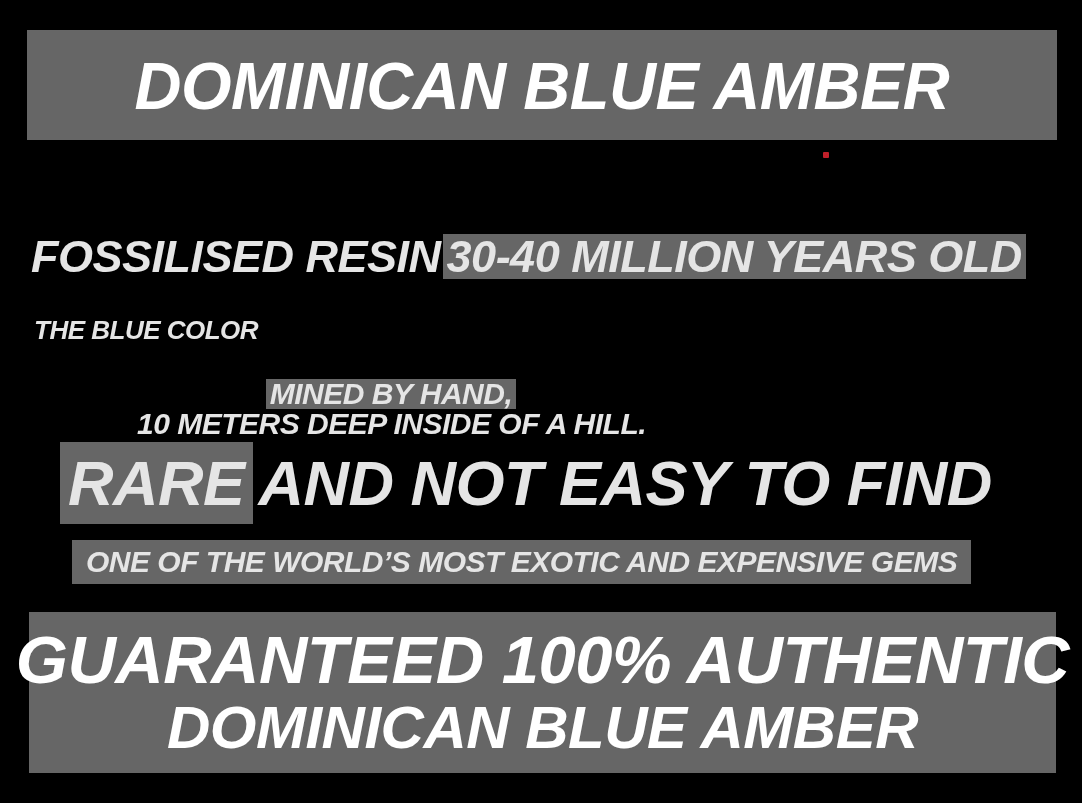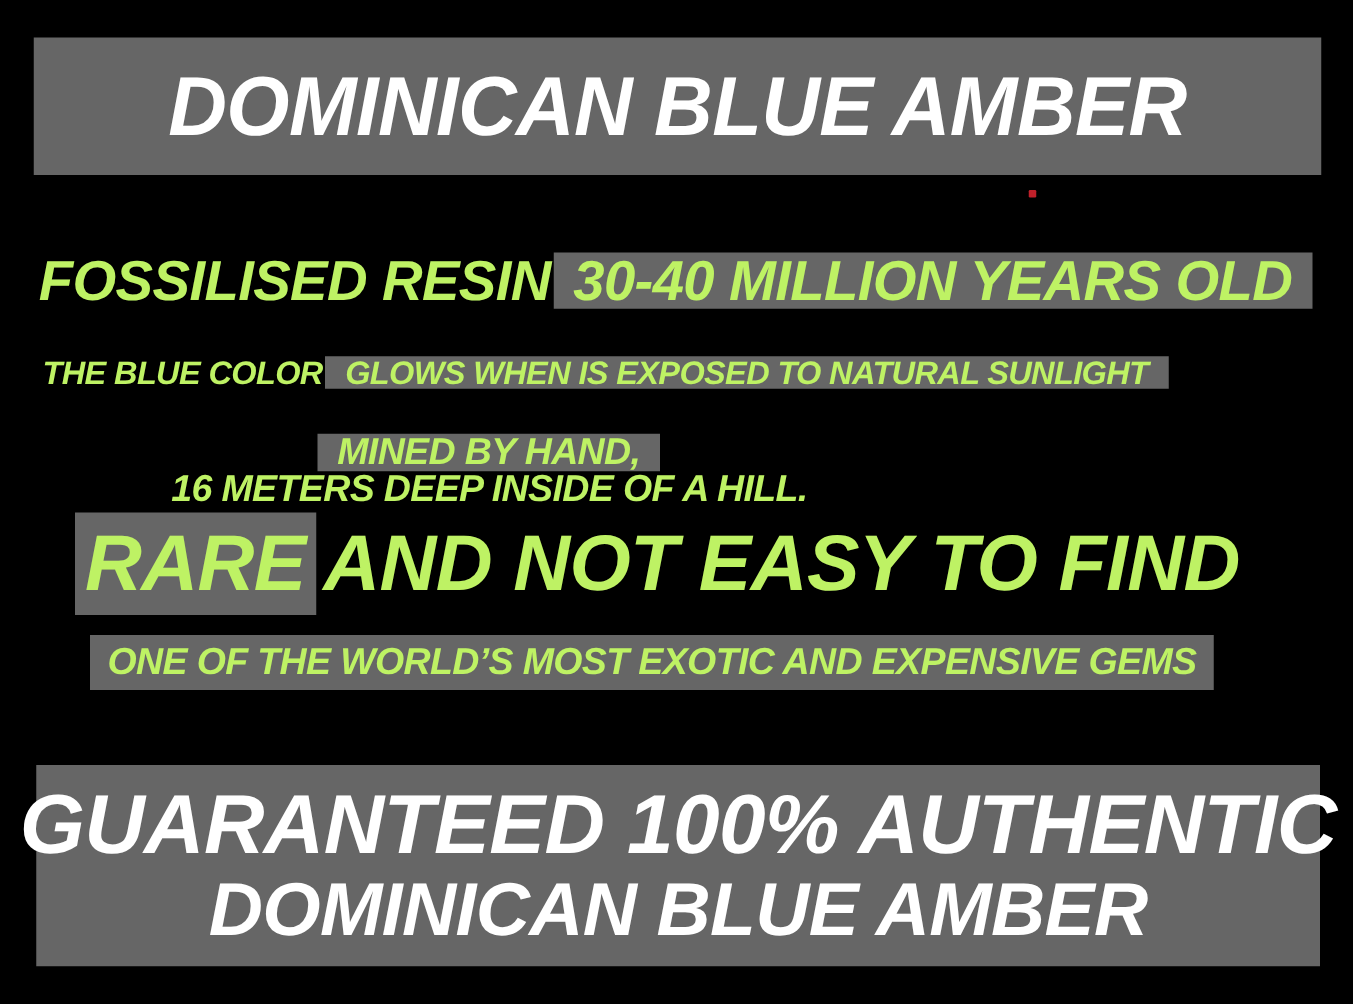--- a/index.html
+++ b/index.html
@@ -18,31 +18,32 @@
     position: relative;
     width: 917px;
     height: 803px;
     background: #000000;
   }
 
   
   .line {
     position: absolute;
     white-space: nowrap;
-    color: #bef264;
+    color: #e5e5e5;
     font-style: italic;
     font-weight: 700;
     letter-spacing: -0.5px;
     line-height: 1;
     display: flex;
     align-items: center;
+    margin-top: 32px;
   }
   .hl {
     background: #666666;
-    padding: 0 16px;
+    padding: 0 4px;
     display: inline-block;
   }
   .plain {
     background: transparent;
     padding: 0 4px;
     display: inline-block;
   }
 
   
   #title-banner {
@@ -155,26 +156,25 @@
 
   <div id="red-dot"></div>
 
   <div class="line" id="line-fossilised">
     <span class="plain">FOSSILISED RESIN</span>
     <span class="hl">30-40 MILLION YEARS OLD</span>
   </div>
 
   <div class="line" id="line-bluecolor">
     <span class="plain">THE BLUE COLOR</span>
-    <span class="hl">GLOWS WHEN IS EXPOSED TO NATURAL SUNLIGHT</span>
   </div>
 
   <div class="line" id="line-mined">
     <span class="hl">MINED BY HAND,</span>
-    <span class="plain">16 METERS DEEP INSIDE OF A HILL.</span>
+    <span class="plain">10 METERS DEEP INSIDE OF A HILL.</span>
   </div>
 
   <div class="line" id="line-gems">
     <span class="hl">ONE OF THE WORLD’S MOST EXOTIC AND EXPENSIVE GEMS</span>
   </div>
 
   <div class="line" id="line-rare">
     <span class="hl">RARE</span>
     <span class="plain">AND NOT EASY TO FIND</span>
   </div>

